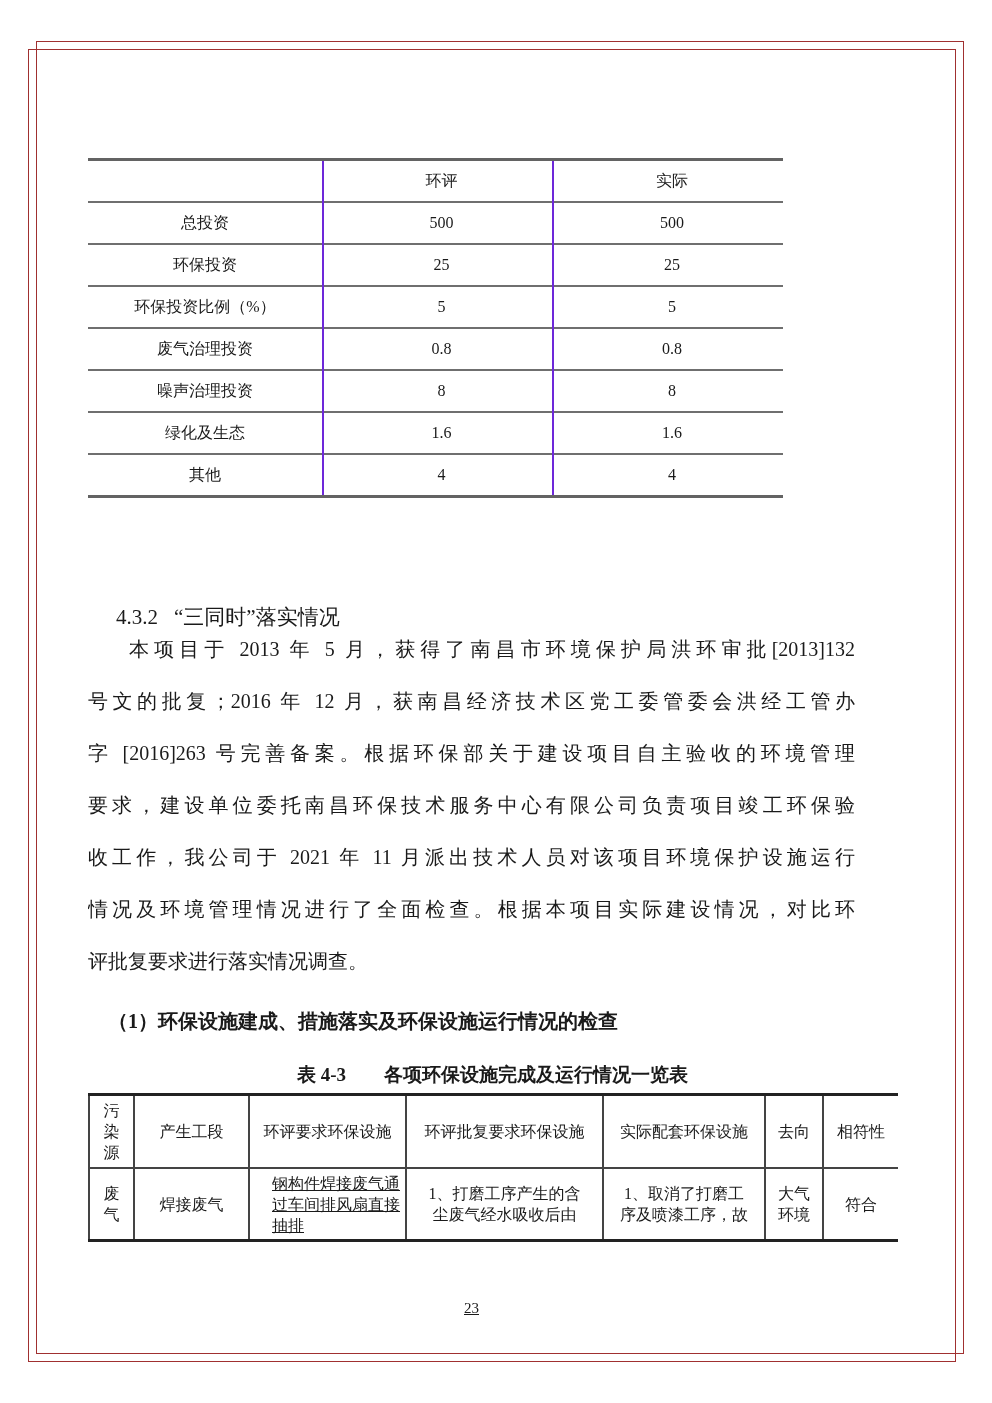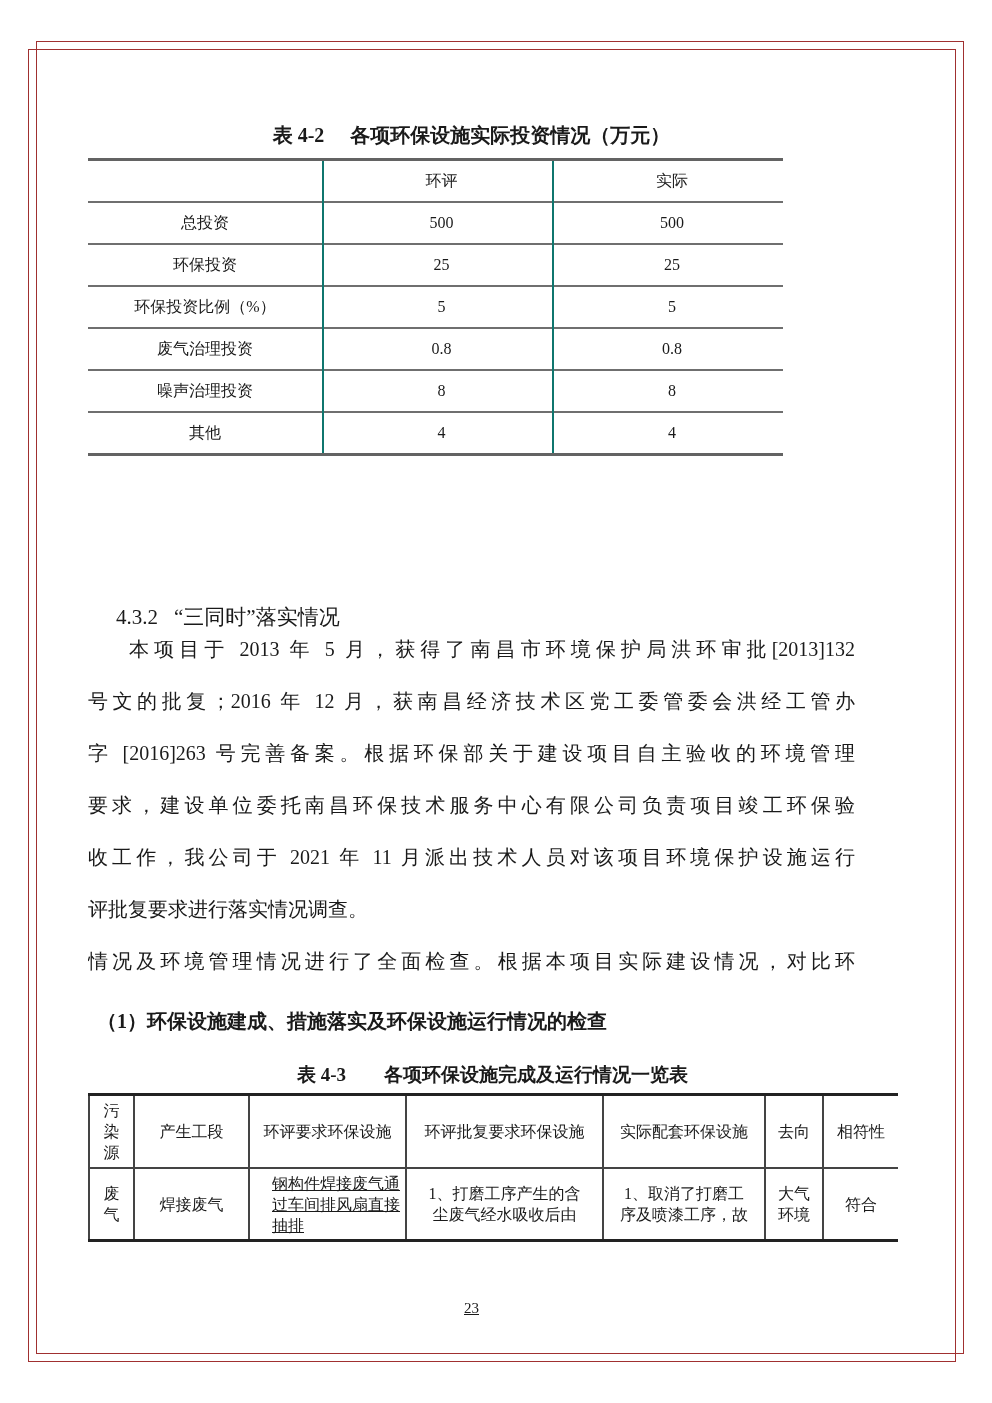--- a/index.html
+++ b/index.html
@@ -14,34 +14,34 @@
 
   
   .t42-title { position:absolute; left:88px; top:122px; width:767px; text-align:center;
                font-weight:bold; font-size:20px; white-space:nowrap; }
   .t42-title .lbl { margin-right:26px; }
   table.t42 { position:absolute; left:88px; top:158px; width:695px;
               border-collapse:collapse; table-layout:fixed; font-size:16px;
               border-top:3px solid #636363; border-bottom:3px solid #636363; }
   table.t42 td { height:40px; text-align:center; vertical-align:middle; padding:0 4px; }
   table.t42 tr + tr td { border-top:2px solid #6f6f6f; }
-  table.t42 td + td { border-left:2px solid #0f766e;padding-left:11px; }
+  table.t42 td + td { border-left:2px solid #6d28d9;padding-left:11px; }
 
   
   .h432 { position:absolute; left:116px; top:603px; font-size:21px; font-weight:normal; white-space:nowrap; }
   .h432 .num { margin-right:16px; }
 
   
   .para { position:absolute; left:88px; top:623px; width:767px; font-size:20px; }
   .para .pl { height:52px; line-height:52px; overflow:hidden;
               text-align:justify; text-align-last:justify; }
   .para .pl.first { text-indent:41px; }
   .para .pl.last { text-align:left; text-align-last:auto; }
 
-  .sub { position:absolute; left:97px; top:1008px; font-size:20px; font-weight:bold; white-space:nowrap; }
+  .sub { position:absolute; left:108px; top:1008px; font-size:20px; font-weight:bold; white-space:nowrap; }
 
   
   .t43-title { position:absolute; left:88px; top:1062px; width:809px; text-align:center;
                font-weight:bold; font-size:19px; white-space:nowrap; }
   .t43-title .lbl { margin-right:38px; }
   table.t43 { position:absolute; left:88px; top:1093px; width:809px;
               border-collapse:collapse; table-layout:fixed; font-size:16px;
               border-top:3px solid #222222; border-bottom:3px solid #222222; }
   table.t43 td { border-left:2px solid #444444; text-align:center; vertical-align:middle;
                  white-space:pre-line; line-height:21px; padding:2px 3px; }
@@ -52,23 +52,20 @@
 
   .pageno { position:absolute; left:88px; top:1300px; width:767px; text-align:center; font-size:15px;text-decoration:underline; }
 </style>
 </head>
 <body>
 
 <div class="page">
   <div class="red-border outer"></div>
   <div class="red-border inner"></div>
 
-  <div class="t42-title">
-    <span class="lbl">表 4-2</span><span>各项环保设施实际投资情况（万元）</span>
-  </div>
 
   <table class="t42">
     <colgroup>
         <col style="width:235px">
         <col style="width:230px">
         <col style="width:230px">
       </colgroup>
     <tbody>
       <tr>
         <td></td>
@@ -94,39 +91,44 @@
         <td>废气治理投资</td>
         <td>0.8</td>
         <td>0.8</td>
       </tr>
       <tr>
         <td>噪声治理投资</td>
         <td>8</td>
         <td>8</td>
       </tr>
       <tr>
+        <td>绿化及生态</td>
+        <td>1.6</td>
+        <td>1.6</td>
+      </tr>
+      <tr>
         <td>其他</td>
         <td>4</td>
         <td>4</td>
       </tr>
     </tbody>
   </table>
 
   <div class="h432">
     <span class="num">4.3.2</span><span>“三同时”落实情况</span>
   </div>
 
   <div class="para">
     <div class="pl first">本项目于 2013 年 5 月，获得了南昌市环境保护局洪环审批[2013]132</div>
     <div class="pl">号文的批复；2016 年 12 月，获南昌经济技术区党工委管委会洪经工管办</div>
     <div class="pl">字 [2016]263 号完善备案。根据环保部关于建设项目自主验收的环境管理</div>
     <div class="pl">要求，建设单位委托南昌环保技术服务中心有限公司负责项目竣工环保验</div>
     <div class="pl">收工作，我公司于 2021 年 11 月派出技术人员对该项目环境保护设施运行</div>
+    <div class="pl">情况及环境管理情况进行了全面检查。根据本项目实际建设情况，对比环</div>
     <div class="pl last">评批复要求进行落实情况调查。</div>
-    <div class="pl">情况及环境管理情况进行了全面检查。根据本项目实际建设情况，对比环</div>
   </div>
 
   <div class="sub">（1）环保设施建成、措施落实及环保设施运行情况的检查</div>
 
   <div class="t43-title">
     <span class="lbl">表 4-3</span><span>各项环保设施完成及运行情况一览表</span>
   </div>
 
   <table class="t43">
     <colgroup>

